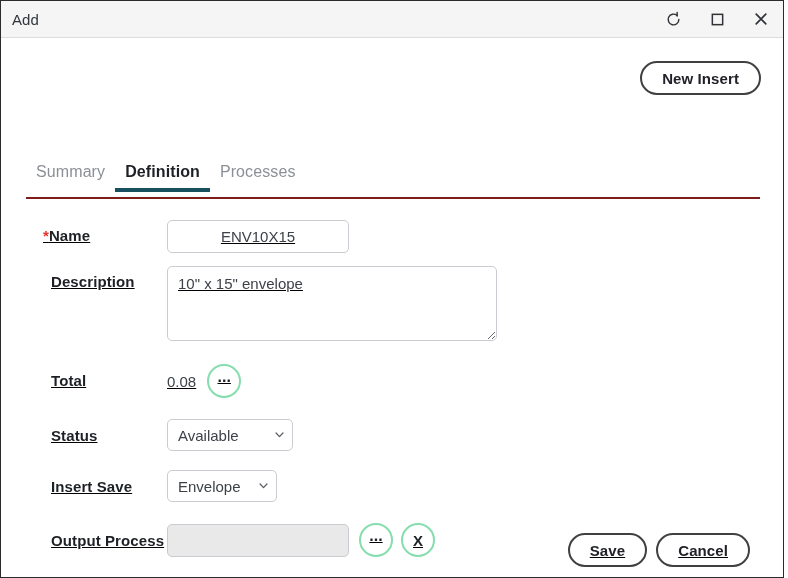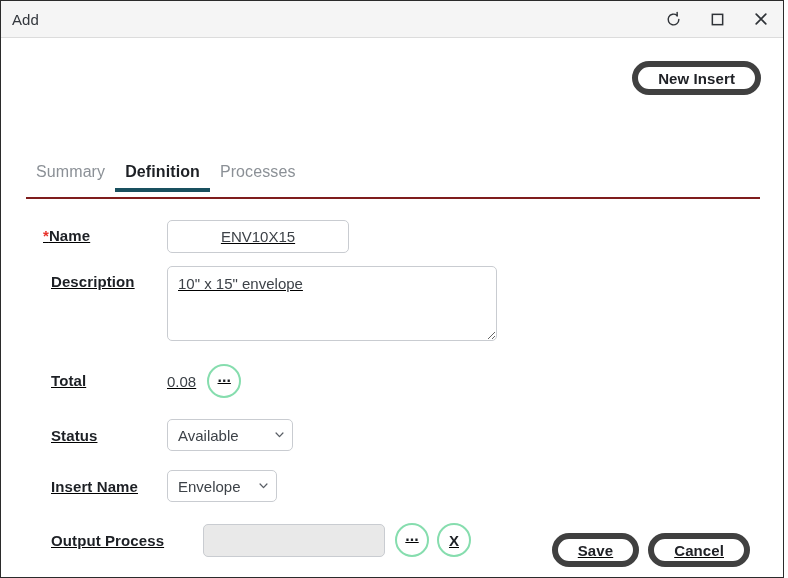--- a/index.html
+++ b/index.html
@@ -66,21 +66,21 @@
     position: absolute;
     top: 23px;
     right: 22px;
   }
   .pill {
     display: inline-flex;
     align-items: center;
     justify-content: center;
     height: 34px;
     padding: 0 20px;
-    border: 6px solid #404040;
+    border: 2px solid #404040;
     border-radius: 18px;
     background: #ffffff;
     font-size: 15px;
     font-weight: 700;
     color: #202227;
     cursor: pointer;
     letter-spacing: .1px;
   }
 
   
@@ -242,21 +242,21 @@
   }
   .gap8 { width: 8px; display: inline-block; }
   .gap10 { width: 10px; display: inline-block; }
 
   
   .row-name        { margin-top: 0px; }
   .row-description { margin-top: 13px; }
   .row-total       { margin-top: 23px; }
   .row-status      { margin-top: 21px; }
   .row-inserttype  { margin-top: 19px; }
-  .row-output      { margin-top: 21px; gap: 36px; }
+  .row-output      { margin-top: 21px; }
 
   .label-name        { padding-top: 7px; padding-left: 42px; }
   .label-description { padding-top: 7px; }
   .label-total       { padding-top: 8px; }
   .label-status      { padding-top: 8px; }
   .label-inserttype  { padding-top: 8px; }
   .label-output      { padding-top: 9px; }
 
   
   .footer {
@@ -340,21 +340,21 @@
               <option>Available</option>
             </select>
             <svg class="chev" viewBox="0 0 10 7" fill="none" stroke="#5a5f66" stroke-width="1.5" stroke-linecap="round" stroke-linejoin="round">
               <path d="M1 1.2 L5 5.4 L9 1.2"></path>
             </svg>
           </span>
         </div>
       </div>
 
       <div class="field-row row-inserttype">
-        <div class="label label-inserttype">Insert Name</div>
+        <div class="label label-inserttype">Insert Save</div>
         <div class="ctrl">
           <span class="sel-wrap">
             <select class="sel sel-inserttype">
               <option>Envelope</option>
             </select>
             <svg class="chev" viewBox="0 0 10 7" fill="none" stroke="#5a5f66" stroke-width="1.5" stroke-linecap="round" stroke-linejoin="round">
               <path d="M1 1.2 L5 5.4 L9 1.2"></path>
             </svg>
           </span>
         </div>

